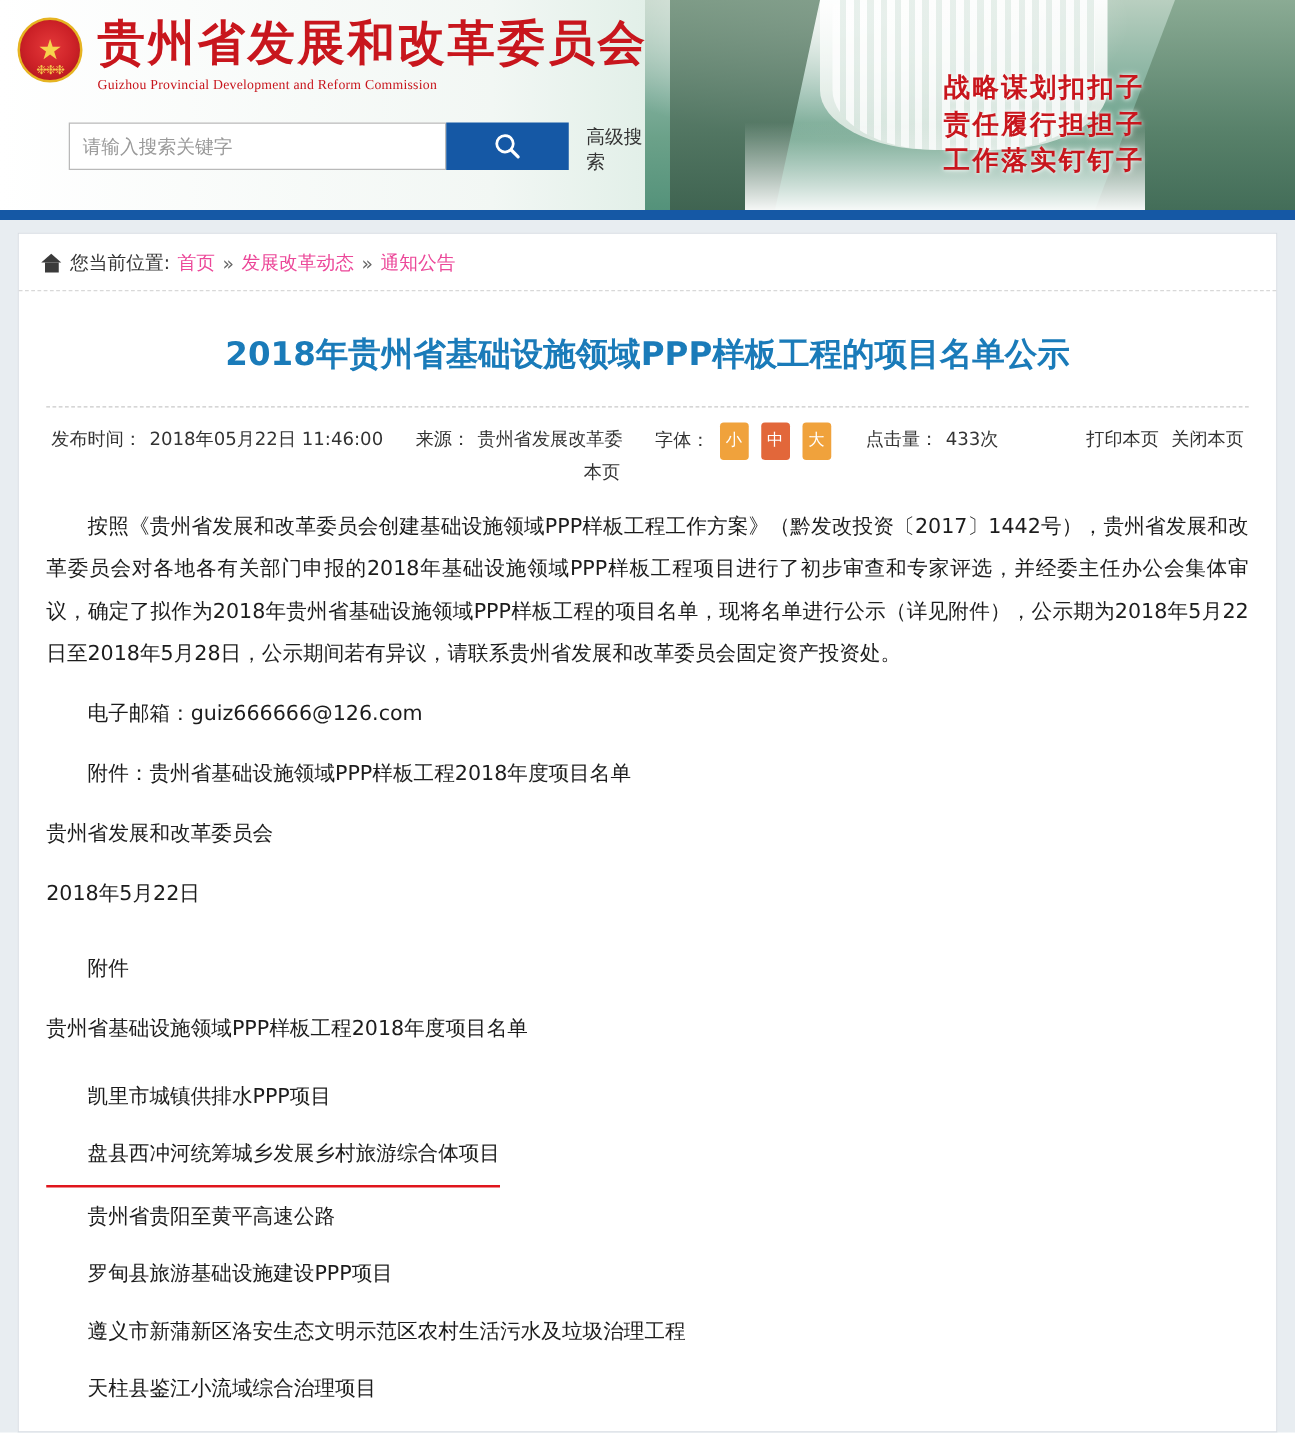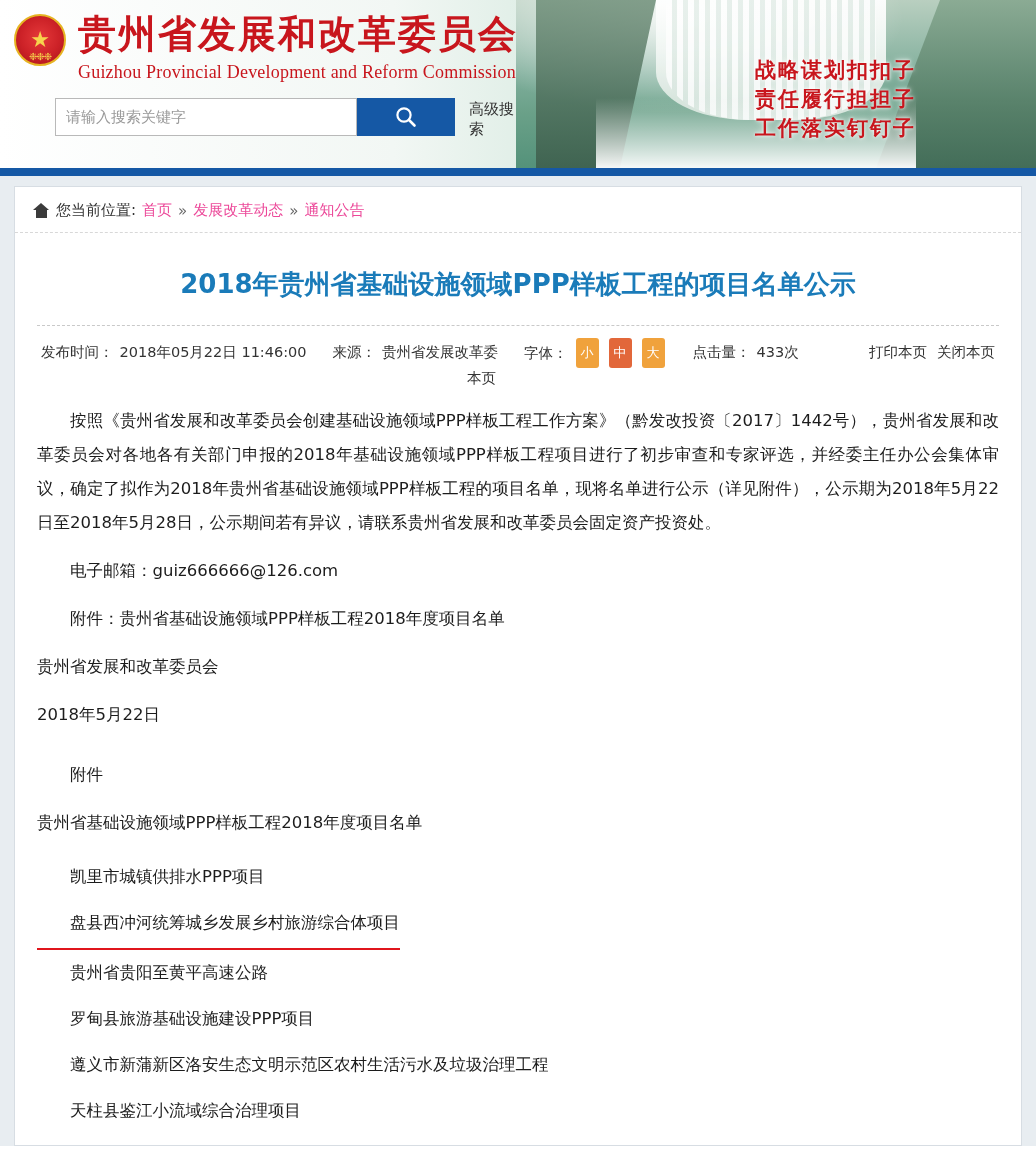--- a/index.html
+++ b/index.html
@@ -100,21 +100,21 @@
     font-family: "DejaVu Sans", "Liberation Sans", sans-serif;
     font-weight: bold;
     font-size: 38px;
     color: #c8161d;
     letter-spacing: 2px;
     line-height: 48px;
     white-space: nowrap;
   }
   .org-title .en {
     font-family: "Liberation Serif", serif;
-    font-size: 18px;
+    font-size: 11px;
     color: #c8161d;
     letter-spacing: .2px;
     margin-top: 4px;
     white-space: nowrap;
   }
 
   .search-row {
     position: absolute;
     left: 10px; top: 98px;
     display: flex;

